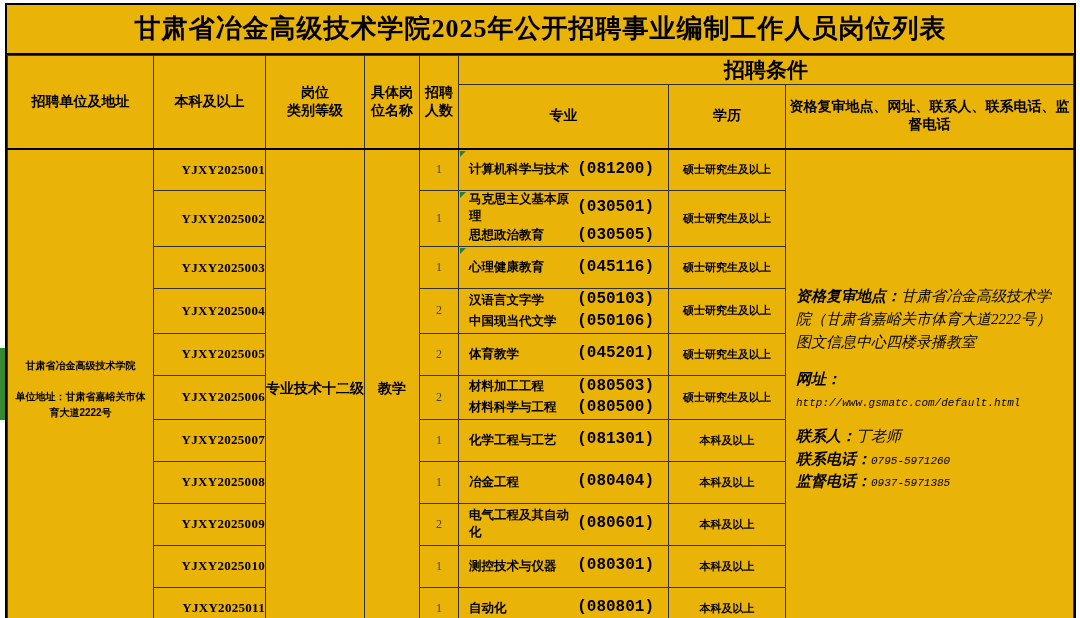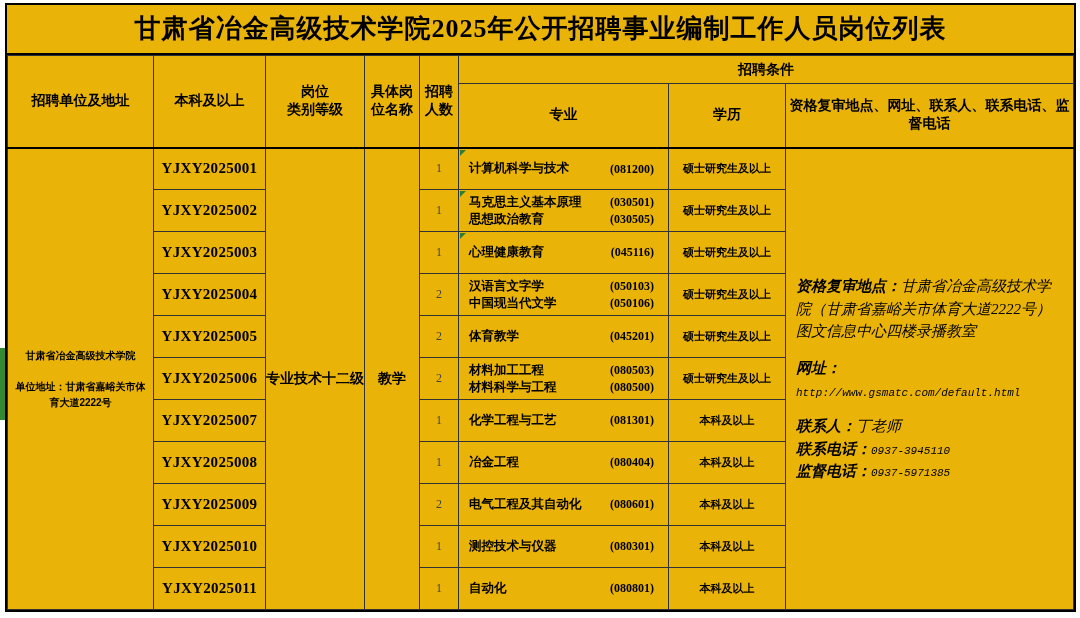--- a/index.html
+++ b/index.html
@@ -6,30 +6,30 @@
   #screen{position:relative;width:1080px;height:618px;background:#fff;overflow:hidden;
           font-family:"Liberation Sans",sans-serif;color:#000;}
   .sheet{position:absolute;left:5px;top:3px;width:1071px;box-sizing:border-box;
          border:2px solid #000;background:#eab308;}
   .title{height:48px;line-height:48px;text-align:center;border-bottom:2px solid #000;
          font-family:"Liberation Serif",serif;font-weight:bold;font-size:26px;letter-spacing:1px;}
   table{width:100%;border-collapse:collapse;table-layout:fixed;}
   th,td{border:1px solid #333;padding:0;vertical-align:middle;text-align:center;overflow:hidden;}
   thead th{font-weight:bold;font-size:14px;font-family:"Liberation Serif",serif;}
   .prel{white-space:pre-line;line-height:1.3;}
-  .cond{font-size:14px;}
+  .cond{font-size:21px;}
   .hb{border-bottom:2px solid #000 !important;}
   tr.hr1{height:28px;} tr.hr2{height:64px;} tr.dr{height:42px;}
-  td.code{font-family:"Liberation Serif",serif;font-weight:bold;font-size:15px;letter-spacing:.3px;}
+  td.code{font-family:"Liberation Serif",serif;font-weight:bold;font-size:13px;letter-spacing:.3px;text-align:right;}
   td.count{font-family:"Liberation Serif",serif;font-size:12px;color:#444;}
   td.major{position:relative;text-align:left;}
   .major-in{padding:0 14px 0 10px;}
   .major-line{display:flex;justify-content:space-between;align-items:center;
               line-height:1.35;font-weight:bold;font-size:12.5px;}
-  .major-code{font-family:Liberation Serif, serif;font-weight:bold;font-size:12px;white-space:nowrap;}
+  .major-code{font-family:Liberation Mono, monospace;font-weight:bold;font-size:16px;white-space:nowrap;}
   td.edu{font-family:"Liberation Serif",serif;font-weight:bold;font-size:11px;}
   td.unit{font-weight:bold;font-size:10px;line-height:1.55;padding:4px 4px;}
   .unit-gap{height:16px;}
   td.cat,td.jobname{font-weight:bold;font-size:14px;}
   td.contact{text-align:left;vertical-align:middle;padding:0 8px 0 10px;font-size:15px;font-style:italic;}
   .c-label{font-weight:bold;}
   .c-text{font-family:"Liberation Serif",serif;}
   .c-block{line-height:1.45;margin:0 0 14px 0;}
   .c-line{line-height:1.5;}
   .c-url,.c-num{font-family:"Liberation Mono",monospace;font-size:11px;}
@@ -99,21 +99,21 @@
             </div>
           </td>
           <td class="edu">硕士研究生及以上</td>
           <td rowspan="11" class="contact">
             <div class="c-block">
               <span class="c-label">资格复审地点：</span><span class="c-text">甘肃省冶金高级技术学院（甘肃省嘉峪关市体育大道2222号）图文信息中心四楼录播教室</span>
             </div>
             <div class="c-line"><span class="c-label">网址：</span></div>
             <div class="url-block"><span class="c-url">http://www.gsmatc.com/default.html</span></div>
             <div class="c-line"><span class="c-label">联系人：</span><span class="c-text">丁老师</span></div>
-            <div class="c-line"><span class="c-label">联系电话：</span><span class="c-num">0937-3945110</span></div>
+            <div class="c-line"><span class="c-label">联系电话：</span><span class="c-num">0795-5971260</span></div>
             <div class="c-line"><span class="c-label">监督电话：</span><span class="c-num">0937-5971385</span></div>
           </td>
         </tr>
 
         <tr class="dr">
           <td class="code">YJXY2025002</td>
           <td class="count">1</td>
           <td class="major">
             <span class="flag"></span>
             <div class="major-in">

